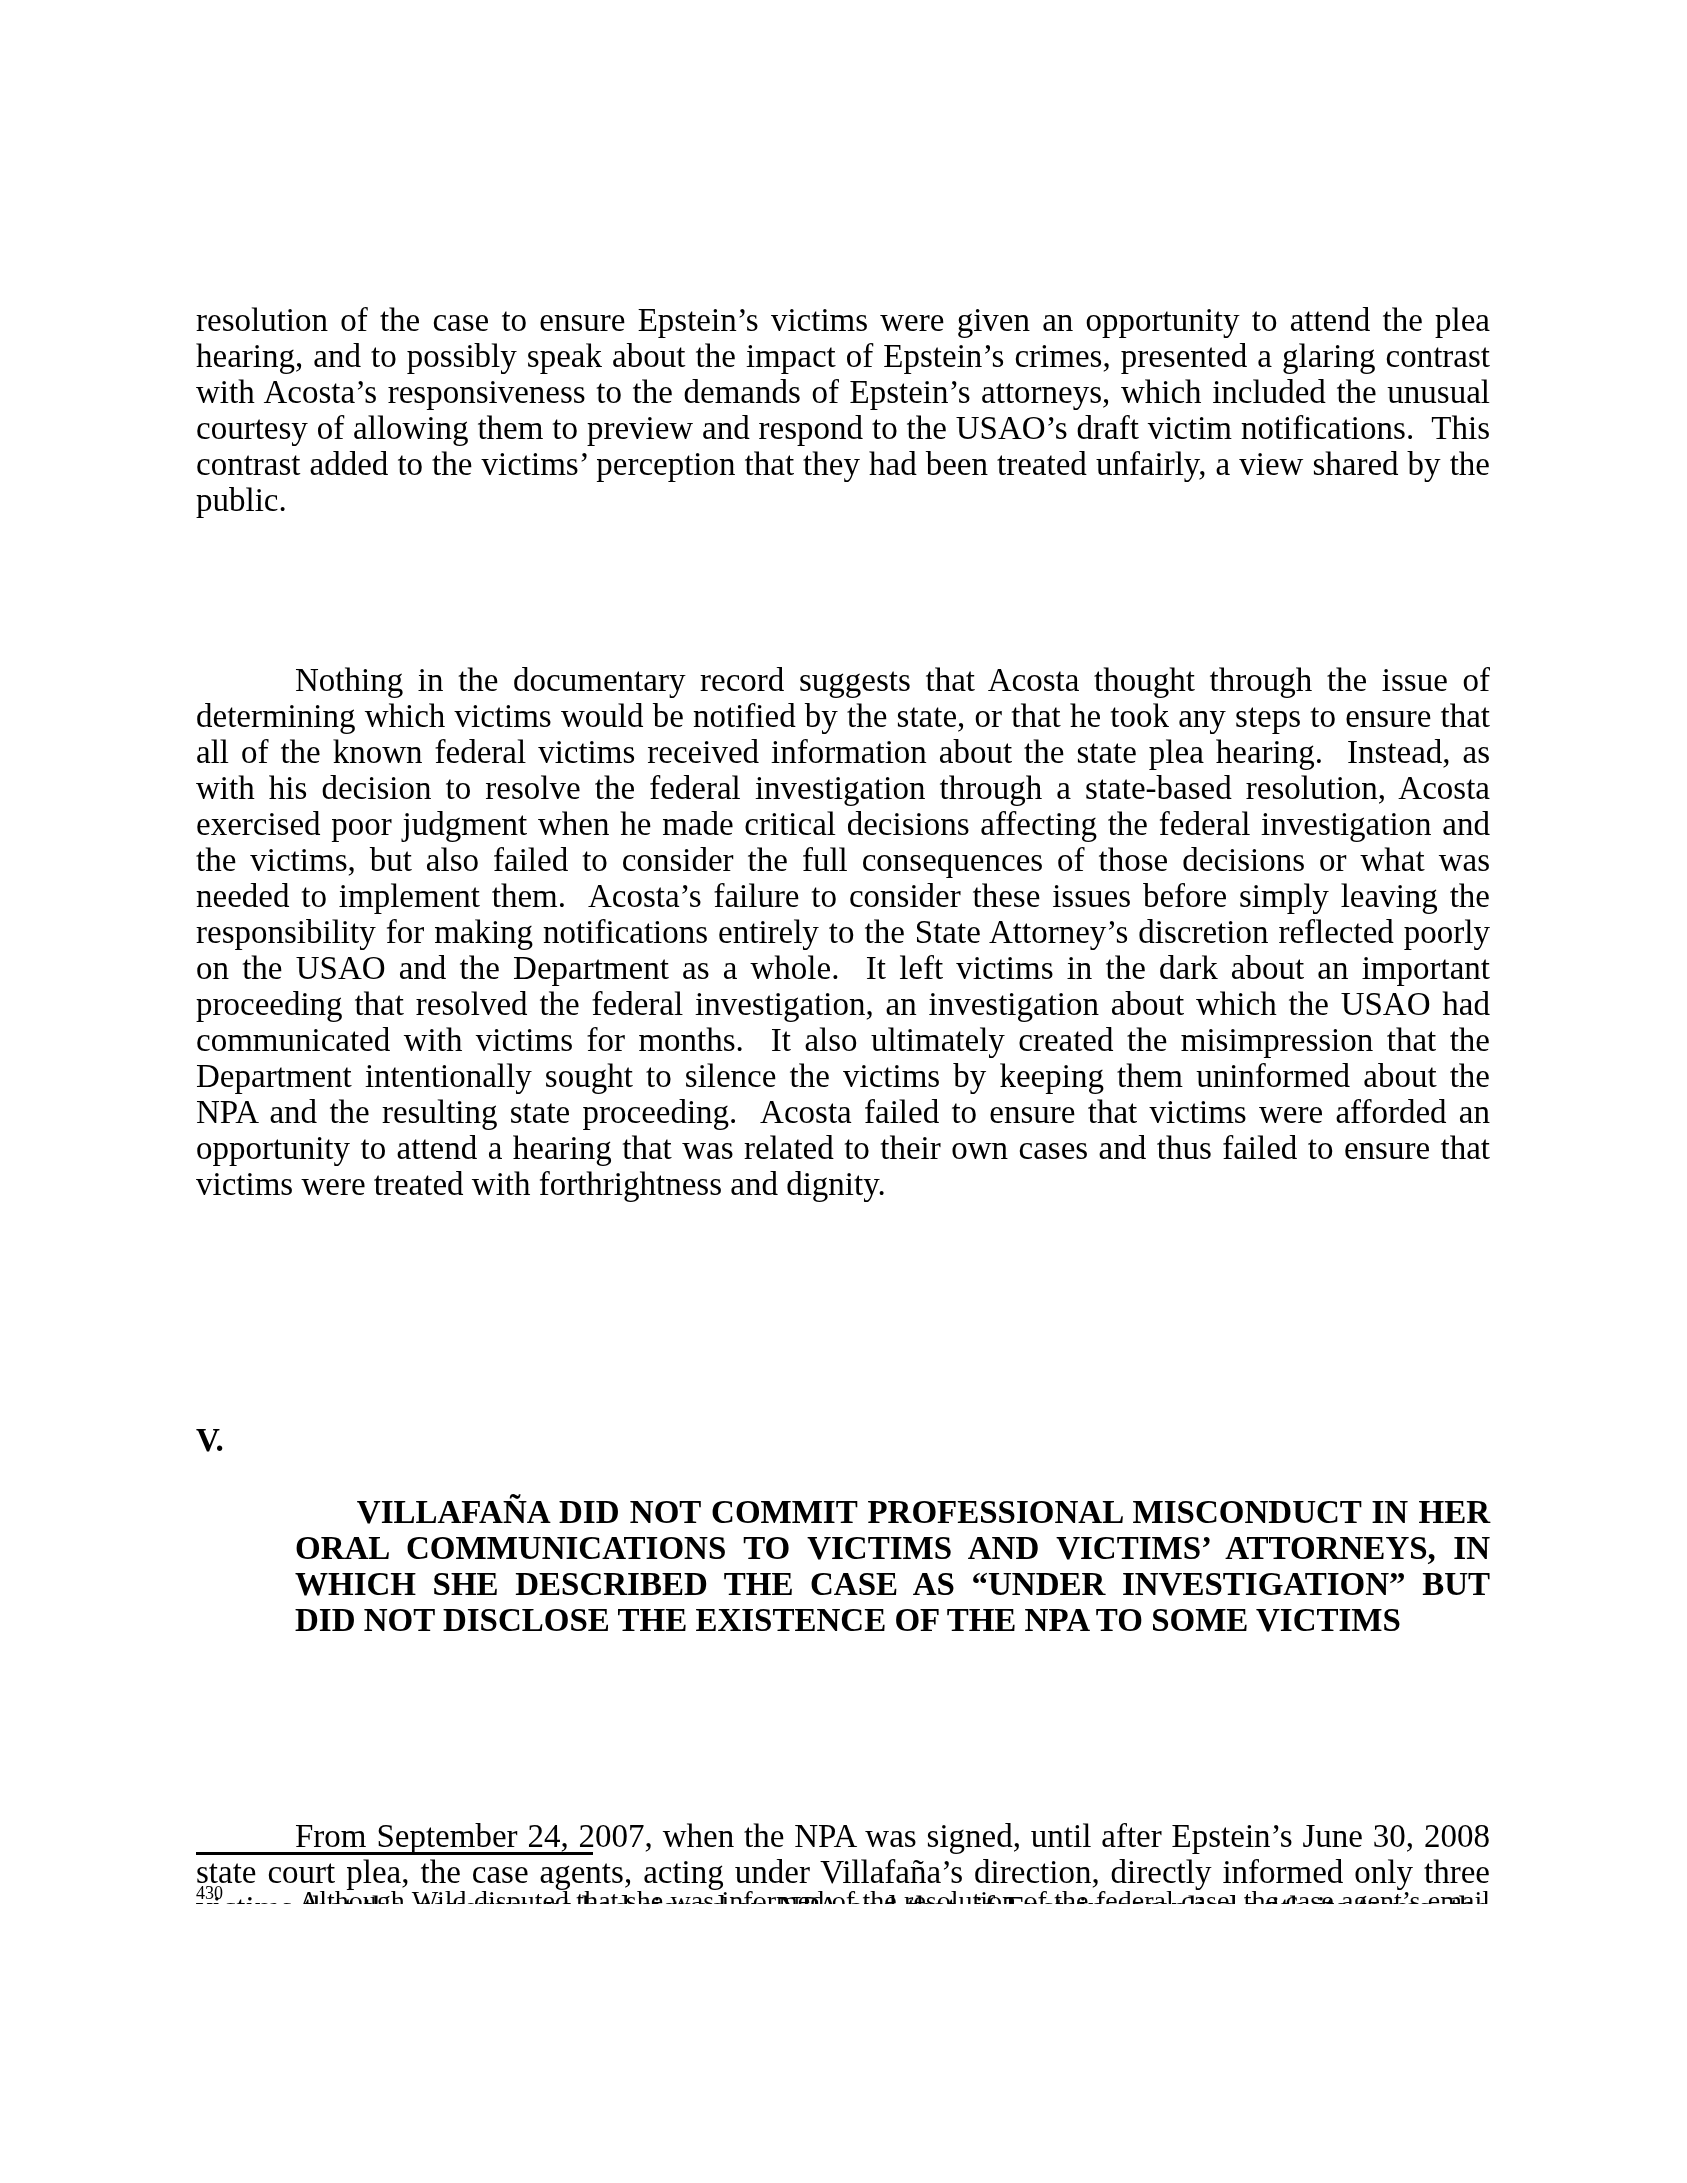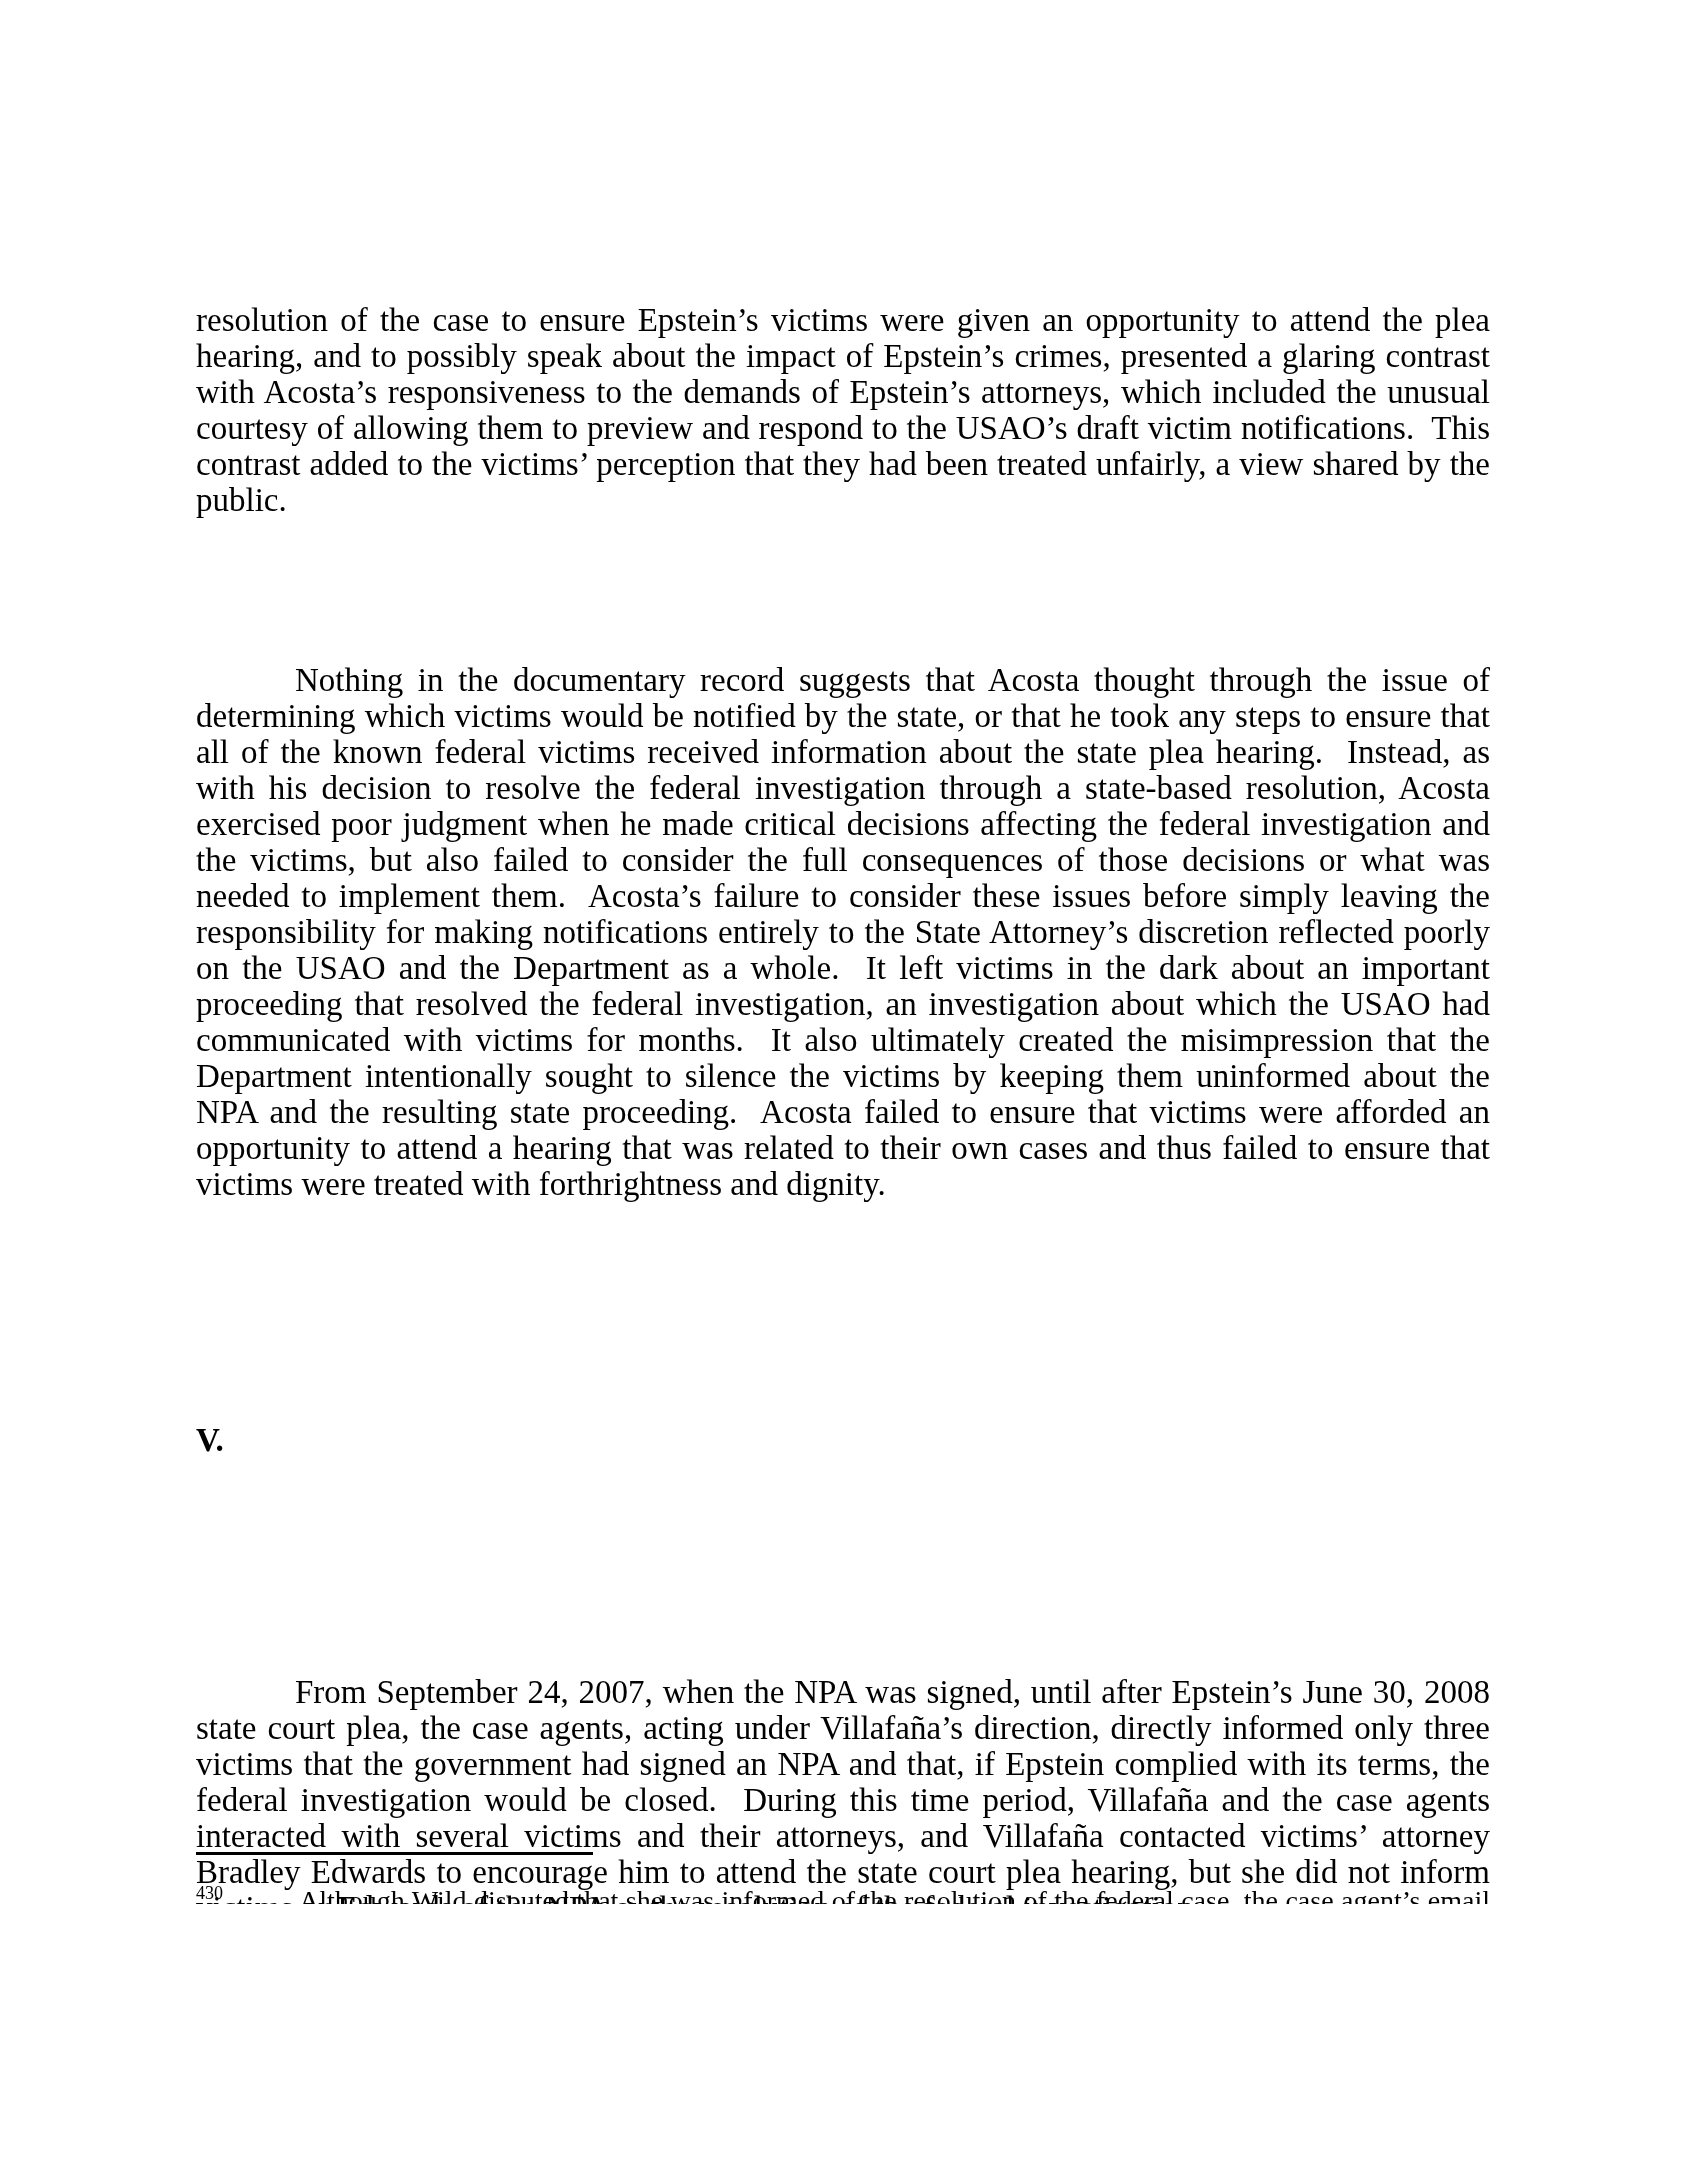--- a/index.html
+++ b/index.html
@@ -87,20 +87,21 @@
 <div class="page">
 
   <div class="content">
 
     <p class="para no-indent">resolution of the case to ensure Epstein’s victims were given an opportunity to attend the plea hearing, and to possibly speak about the impact of Epstein’s crimes, presented a glaring contrast with Acosta’s responsiveness to the demands of Epstein’s attorneys, which included the unusual courtesy of allowing them to preview and respond to the USAO’s draft victim notifications.  This contrast added to the victims’ perception that they had been treated unfairly, a view shared by the public.</p>
 
     <p class="para">Nothing in the documentary record suggests that Acosta thought through the issue of determining which victims would be notified by the state, or that he took any steps to ensure that all of the known federal victims received information about the state plea hearing.  Instead, as with his decision to resolve the federal investigation through a state-based resolution, Acosta exercised poor judgment when he made critical decisions affecting the federal investigation and the victims, but also failed to consider the full consequences of those decisions or what was needed to implement them.  Acosta’s failure to consider these issues before simply leaving the responsibility for making notifications entirely to the State Attorney’s discretion reflected poorly on the USAO and the Department as a whole.  It left victims in the dark about an important proceeding that resolved the federal investigation, an investigation about which the USAO had communicated with victims for months.  It also ultimately created the misimpression that the Department intentionally sought to silence the victims by keeping them uninformed about the NPA and the resulting state proceeding.  Acosta failed to ensure that victims were afforded an opportunity to attend a hearing that was related to their own cases and thus failed to ensure that victims were treated with forthrightness and dignity.</p>
 
     <div class="section-heading">
       <span class="heading-num">V.</span>
+      <span class="heading-text">VILLAFAÑA DID NOT COMMIT PROFESSIONAL MISCONDUCT IN HER ORAL COMMUNICATIONS TO VICTIMS AND VICTIMS’ ATTORNEYS, IN WHICH SHE DESCRIBED THE CASE AS “UNDER INVESTIGATION” BUT DID NOT DISCLOSE THE EXISTENCE OF THE NPA TO SOME VICTIMS</span>
     </div>
 
     <p class="para">From September 24, 2007, when the NPA was signed, until after Epstein’s June 30, 2008 state court plea, the case agents, acting under Villafaña’s direction, directly informed only three victims that the government had signed an NPA and that, if Epstein complied with its terms, the federal investigation would be closed.  During this time period, Villafaña and the case agents interacted with several victims and their attorneys, and Villafaña contacted victims’ attorney Bradley Edwards to encourage him to attend the state court plea hearing, but she did not inform victims or Edwards of the NPA or the resolution of the federal investigation.</p>
 
     
 
   </div>
 
   <div class="footnotes">
     <div class="fn-separator"></div>

